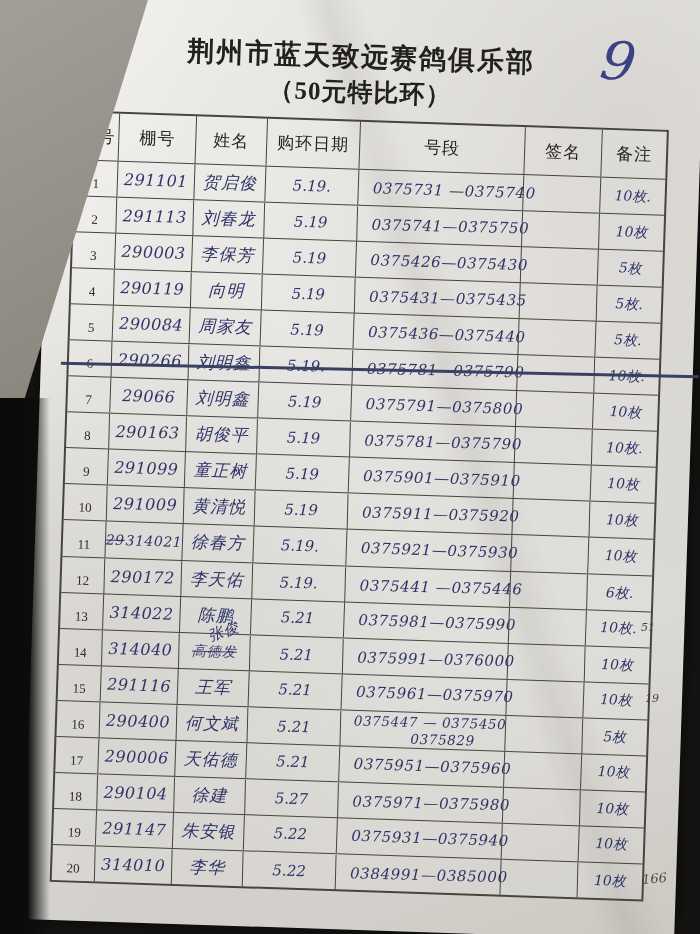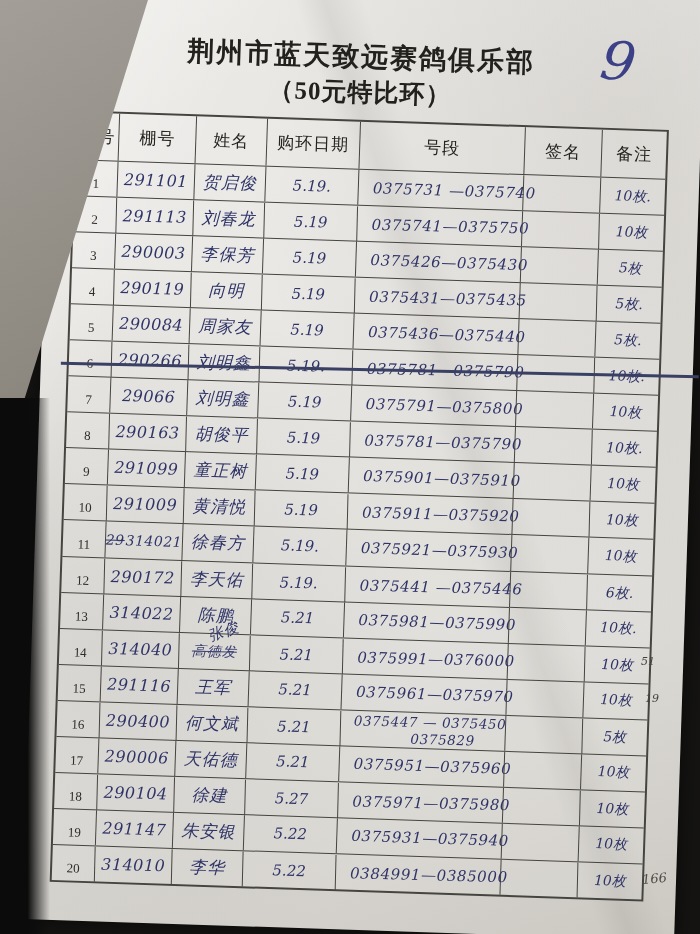--- a/index.html
+++ b/index.html
@@ -115,21 +115,21 @@
   }
   
   .c-range.two{flex-direction:column;justify-content:center;line-height:1.2;font-size:13.5px;}
   .c-range.two .line2{margin-left:26px;}
 
   
   .margin-mark{
     position:absolute;font-family:"DejaVu Serif", serif;font-style:italic;
     font-size:11px;color:#45423c;z-index:6;
   }
-  .mm1{left:641px;top:655px;}
+  .mm1{left:641px;top:621px;}
   .mm2{left:645px;top:692px;}
   .corner-num{
     position:absolute;left:642px;top:871px;z-index:9;
     font-family:"DejaVu Serif", serif;font-style:italic;font-size:13px;
     color:#4e4a43;transform:rotate(-5deg);
   }
 
   
   .wm{position:absolute;right:2px;top:798px;width:390px;text-align:right;z-index:8;pointer-events:none;}
   .wm-line1{

